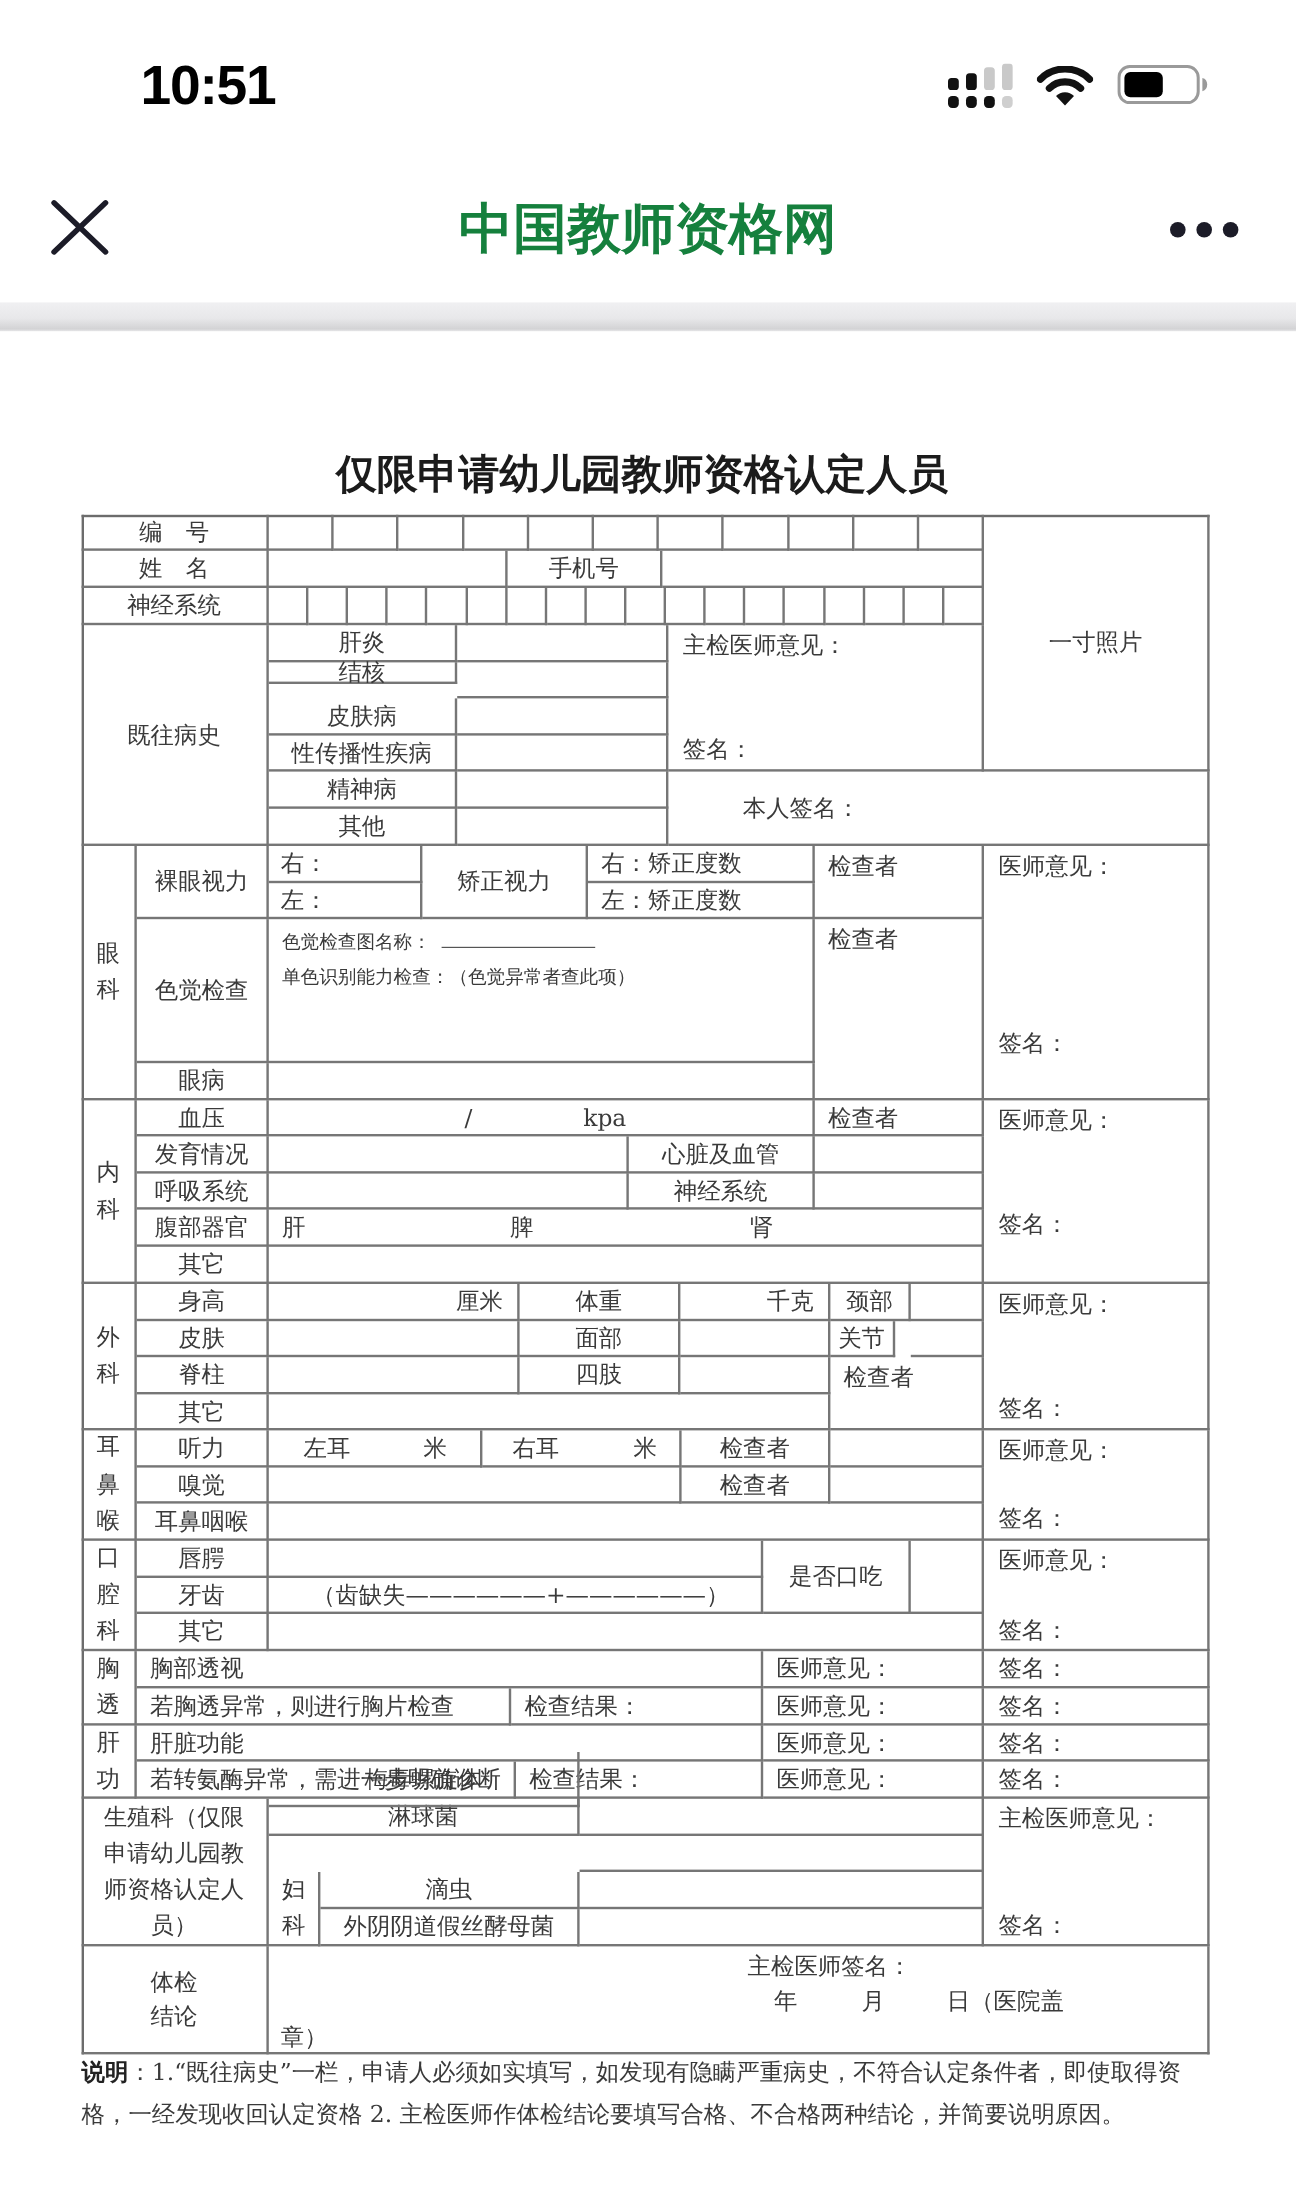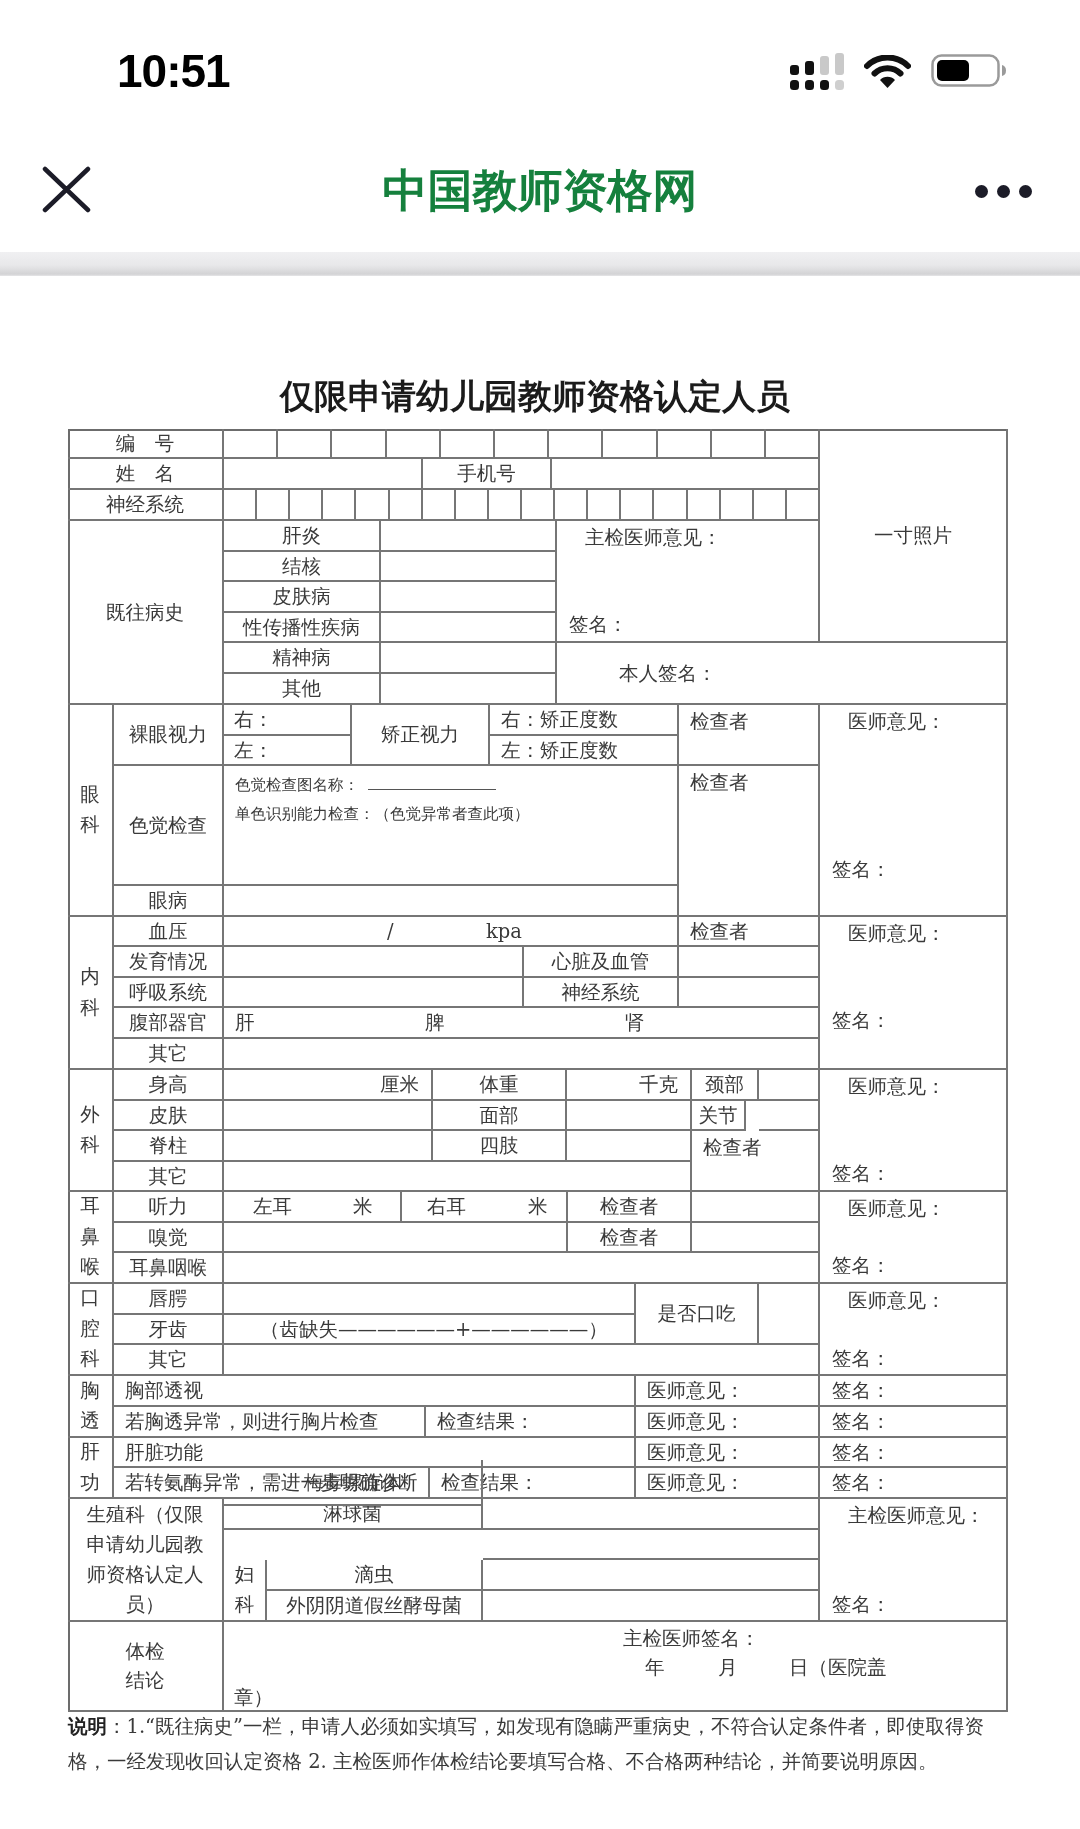--- a/index.html
+++ b/index.html
@@ -24,23 +24,23 @@
              font-family:"DejaVu Serif","Liberation Serif",serif;font-weight:700;font-size:34px;color:#1b1b1b;white-space:nowrap;}
   .frame{position:absolute;left:68px;top:429px;width:940px;height:1283px;box-sizing:border-box;
          border-top:2px solid #6c6c6c;border-left:2px solid #6c6c6c;}
   .c{position:absolute;box-sizing:border-box;border-right:2px solid #767676;border-bottom:2px solid #767676;
      display:flex;align-items:center;justify-content:center;
      font-family:"DejaVu Serif","Liberation Serif",serif;font-size:19.5px;color:#3a3a3a;white-space:nowrap;}
   .c.l{justify-content:flex-start;padding-left:11px;}
   .c.r{justify-content:flex-end;padding-right:12px;}
   .c.tl{align-items:flex-start;justify-content:flex-start;padding:2px 0 0 11px;line-height:30px;}
   .c .a{position:absolute;line-height:30px;top:0;}
-  .c .top{position:absolute;left:12px;top:2px;line-height:30px;margin-left:16px;}
+  .c .top{position:absolute;left:12px;top:2px;line-height:30px;}
   .c .bot{position:absolute;left:12px;line-height:30px;}
-  .vs{display:block;width:20px;line-height:30.5px;white-space:normal;word-break:break-all;text-align:center;}
+  .vs{display:block;width:20px;line-height:30.5px;white-space:normal;word-break:break-all;text-align:right;}
   .vs2{display:block;width:40px;line-height:29px;white-space:normal;word-break:break-all;text-align:center;}
   .vs6{display:block;width:122px;line-height:30px;white-space:normal;word-break:break-all;text-align:center;}
   .cv{flex-direction:column;align-items:flex-start;justify-content:flex-start;padding:5px 0 0 11px;font-size:15.5px;line-height:29px;}
   .cv .ln{display:block;white-space:nowrap;}
   .ul{display:inline-block;width:128px;border-bottom:1.5px solid #555;height:14px;margin-left:12px;vertical-align:baseline;}
   .ul2{margin-left:9px;}
   .ctest{display:inline-block;width:85px;}
   .foot{position:absolute;left:68px;white-space:nowrap;font-family:"DejaVu Serif","Liberation Serif",serif;
         font-size:19.5px;line-height:34px;color:#3a3a3a;}
   .foot b{font-weight:700;color:#222;}
@@ -127,21 +127,21 @@
   <div class="c" style="left:688px;top:490px;width:33px;height:31px"></div>
   <div class="c" style="left:721px;top:490px;width:33px;height:31px"></div>
   <div class="c" style="left:754px;top:490px;width:33px;height:31px"></div>
   <div class="c" style="left:787px;top:490px;width:33px;height:31px"></div>
 
   <div class="c" style="left:820px;top:429px;width:188px;height:214px">一寸照片</div>
 
   <div class="c" style="left:68px;top:521px;width:156px;height:184px">既往病史</div>
   <div class="c" style="left:224px;top:521px;width:157px;height:31px">肝炎</div>
   <div class="c" style="left:381px;top:521px;width:176px;height:31px"></div>
-  <div class="c" style="left:224px;top:552px;width:157px;height:30px">结核</div>
+  <div class="c" style="left:224px;top:552px;width:157px;height:18px">结核</div>
   <div class="c" style="left:381px;top:552px;width:176px;height:30px"></div>
   <div class="c" style="left:224px;top:582px;width:157px;height:31px">皮肤病</div>
   <div class="c" style="left:381px;top:582px;width:176px;height:31px"></div>
   <div class="c" style="left:224px;top:613px;width:157px;height:30px">性传播性疾病</div>
   <div class="c" style="left:381px;top:613px;width:176px;height:30px"></div>
   <div class="c" style="left:224px;top:643px;width:157px;height:31px">精神病</div>
   <div class="c" style="left:381px;top:643px;width:176px;height:31px"></div>
   <div class="c" style="left:224px;top:674px;width:157px;height:31px">其他</div>
   <div class="c" style="left:381px;top:674px;width:176px;height:31px"></div>
   <div class="c" style="left:557px;top:521px;width:263px;height:122px">

